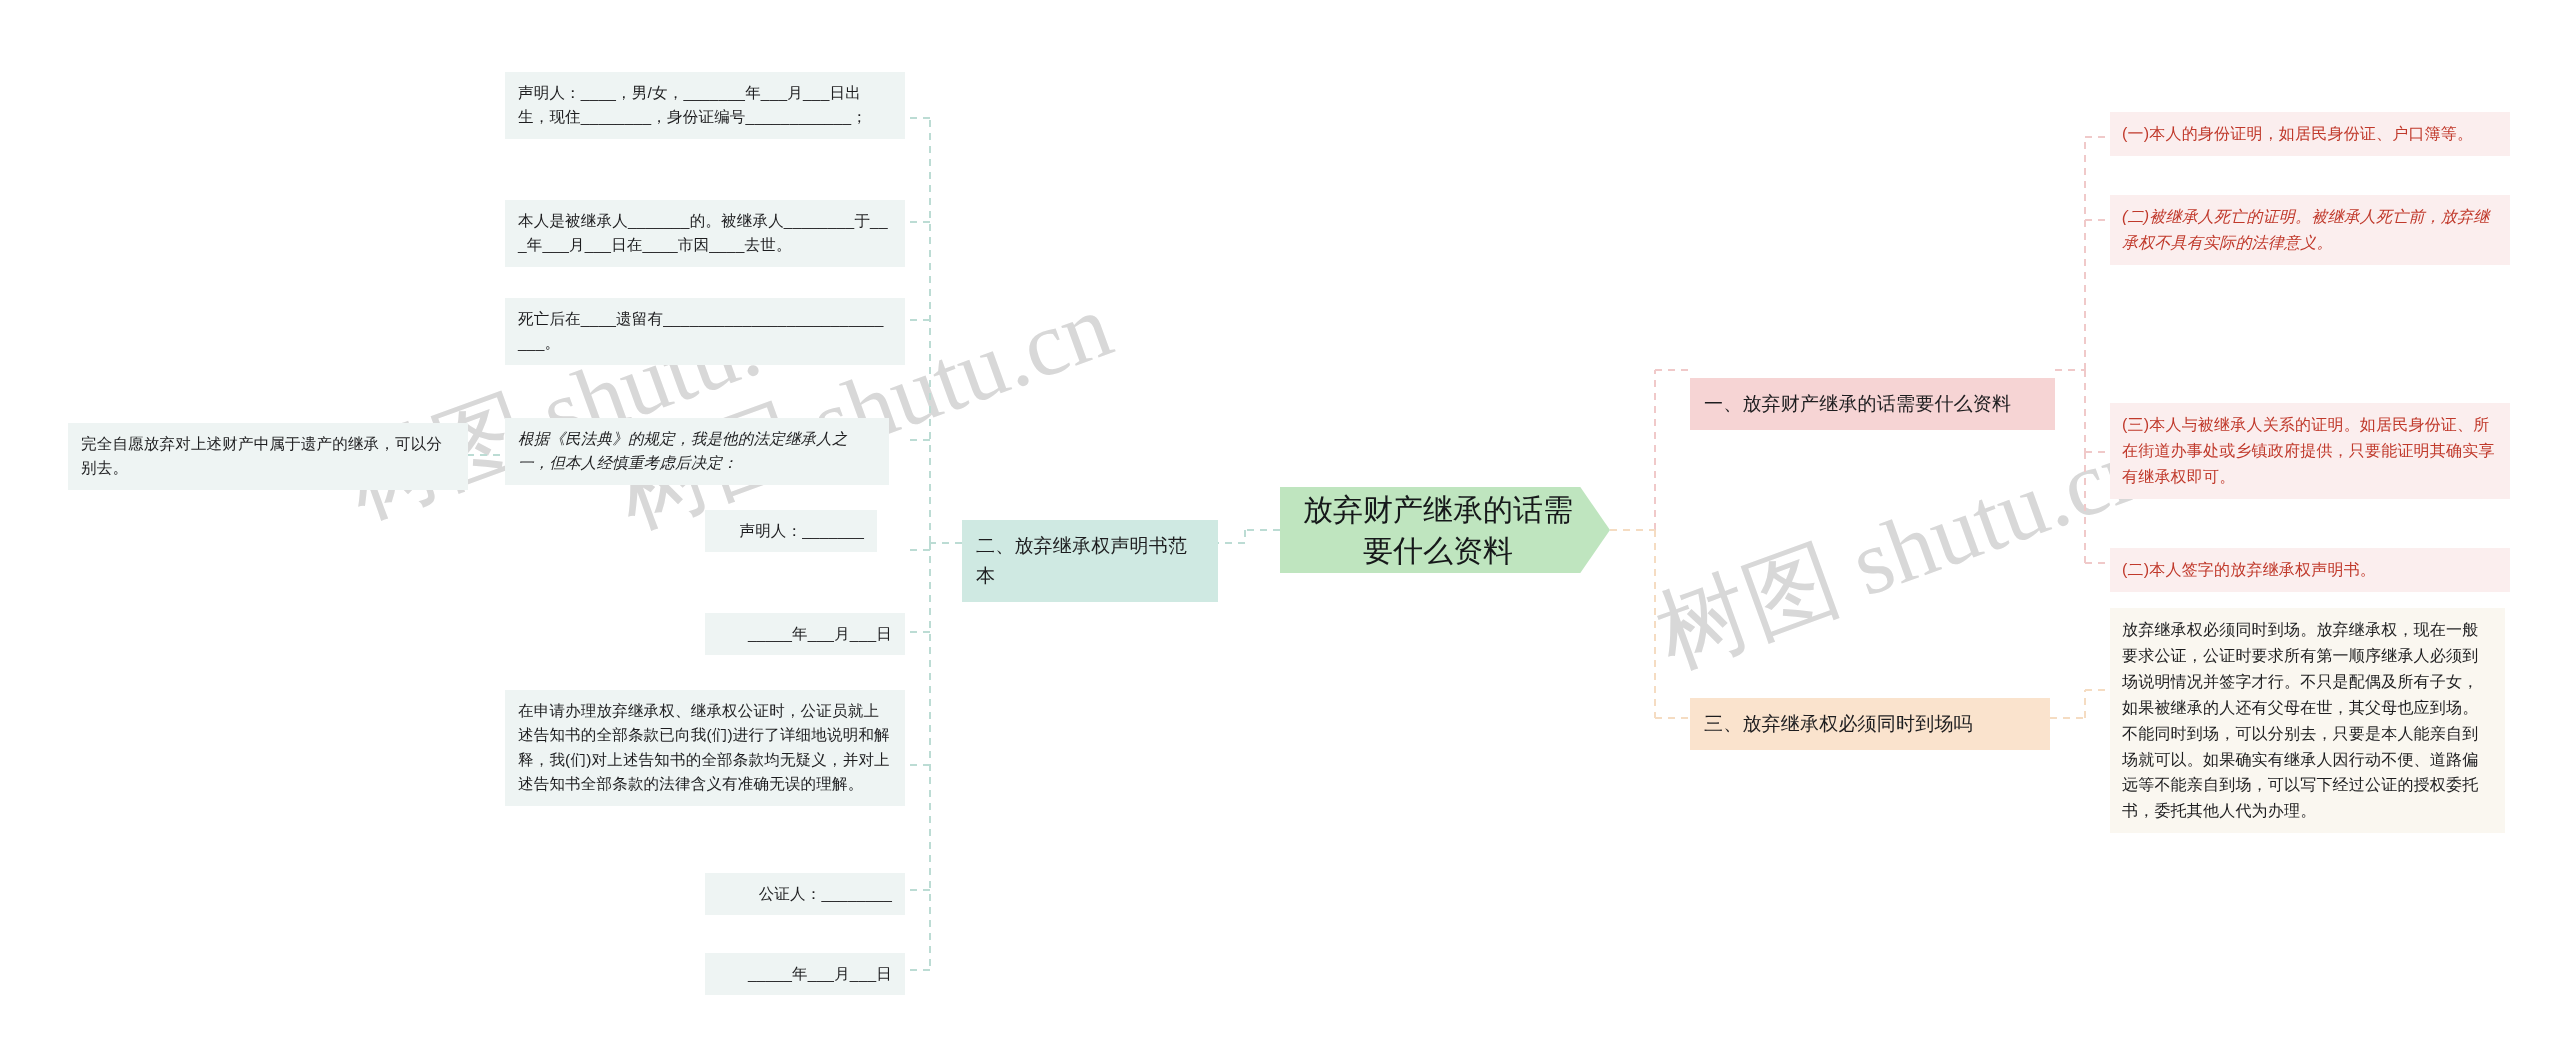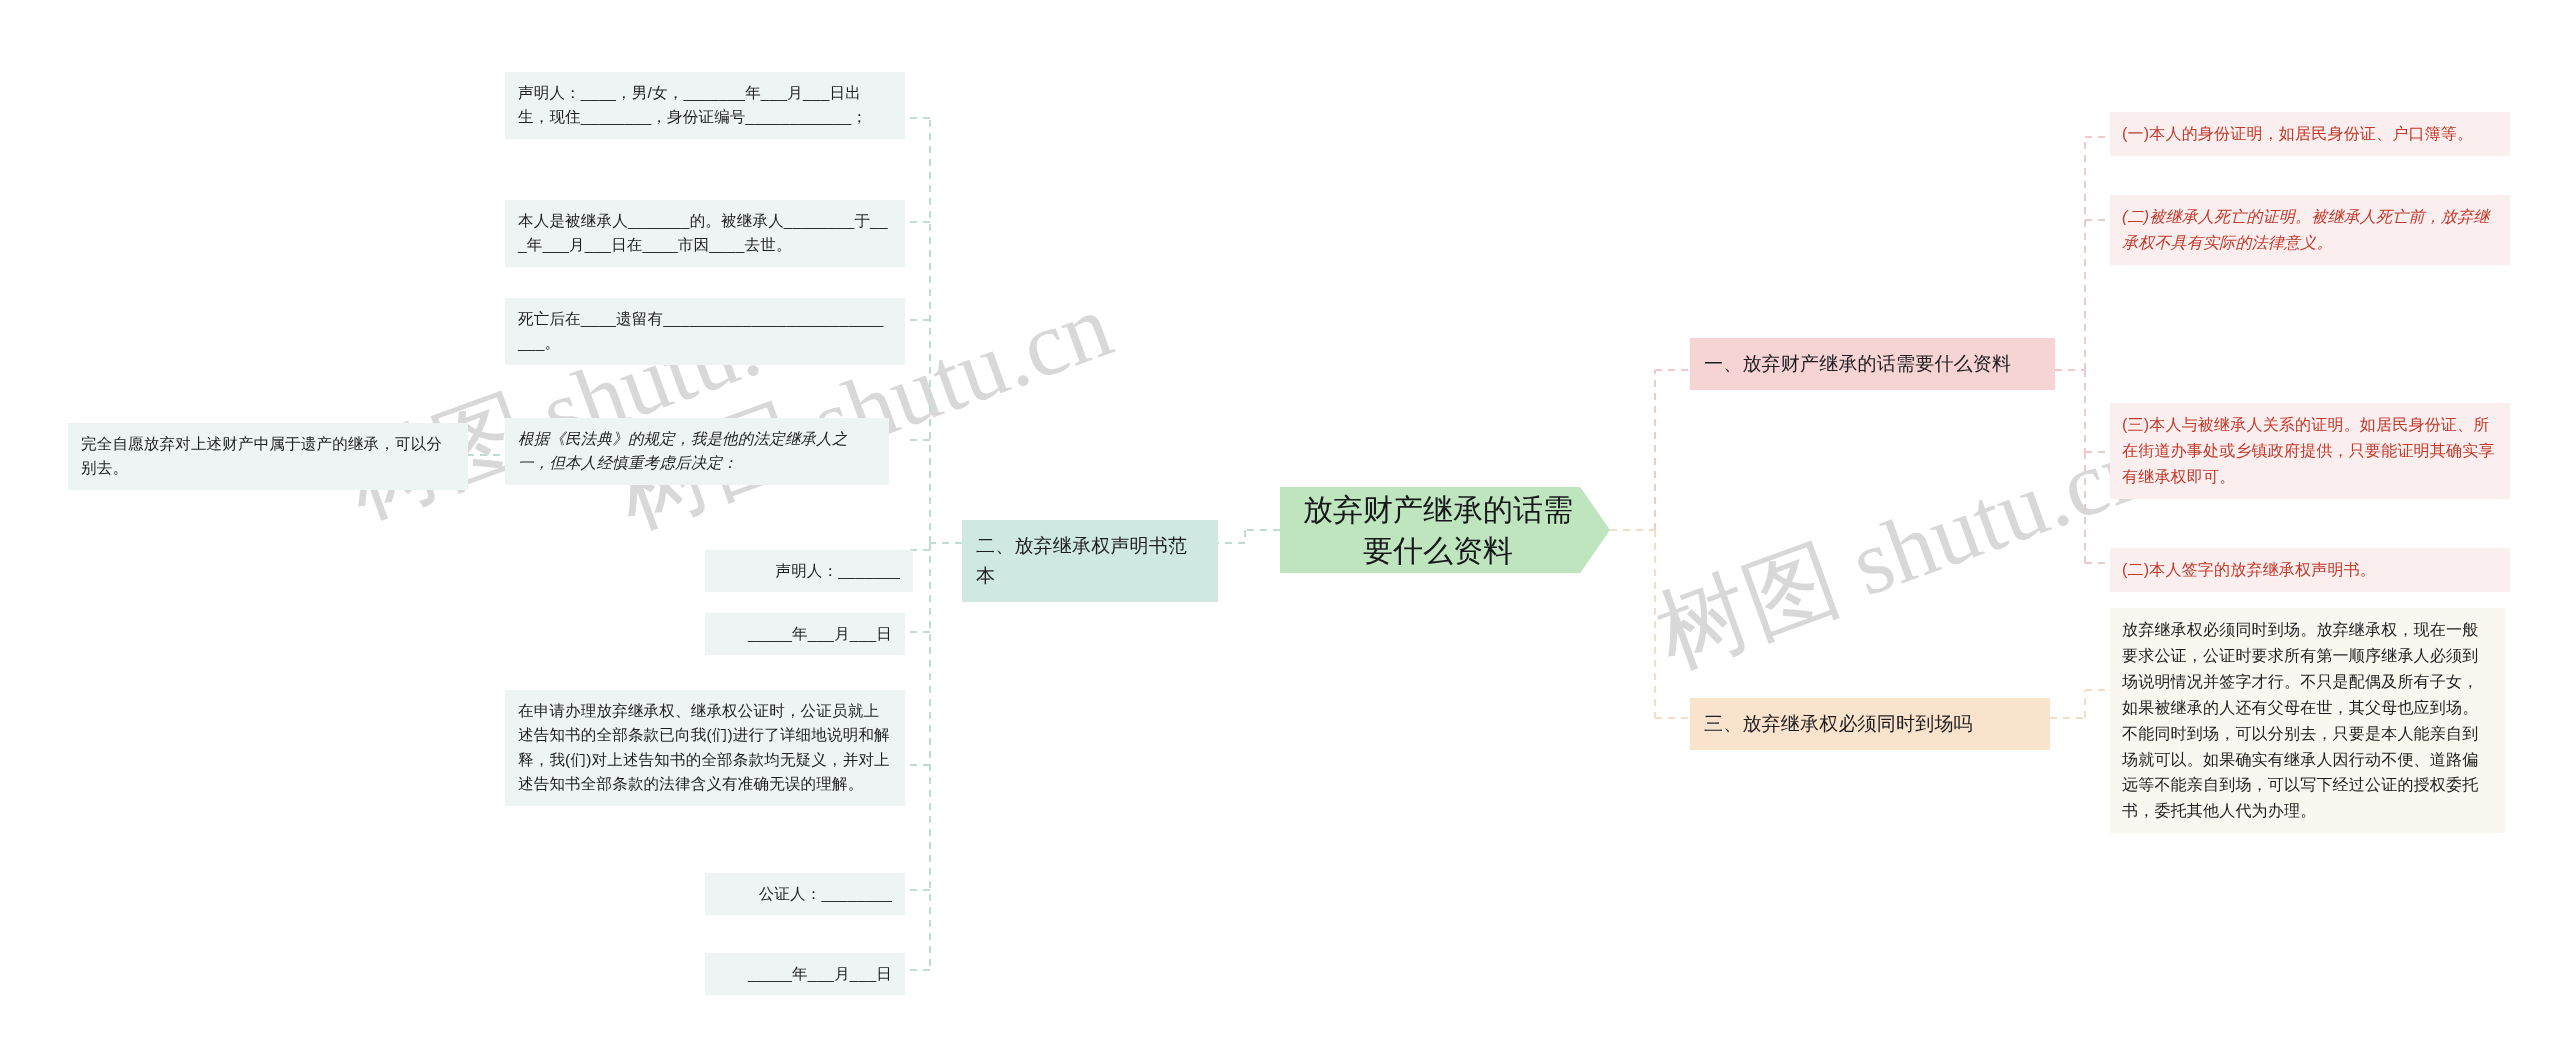--- a/index.html
+++ b/index.html
@@ -55,21 +55,21 @@
   
   .doc.outer{background:#eef4f3;}
 
   
   .chip{
     font-size:19px;
     padding:11px 14px;
     color:#1d1d1f;
   }
   .chip.teal{background:#cfe9e2;}
-  .chip.pink{background:#f6d4d4;}
+  .chip.pink{background:#f6d4d4;margin-top:40px;}
   .chip.orange{background:#fae3cd;}
 
   
   #center{
     position:absolute;
     left:1280px;top:487px;
     width:330px;height:86px;
     z-index:4;
   }
   #center .shape{
@@ -196,21 +196,21 @@
   <div class="node doc" style="left:505px;top:72px;width:400px;">声明人：____，男/女，_______年___月___日出生，现住________，身份证编号____________；</div>
 
   <div class="node doc" style="left:505px;top:200px;width:400px;">本人是被继承人_______的。被继承人________于___年___月___日在____市因____去世。</div>
 
   <div class="node doc" style="left:505px;top:298px;width:400px;">死亡后在____遗留有____________________________。</div>
 
   <div class="node doc" style="left:505px;top:418px;width:384px;font-style:italic;">根据《民法典》的规定，我是他的法定继承人之一，但本人经慎重考虑后决定：</div>
 
   <div class="node doc outer" style="left:68px;top:423px;width:400px;">完全自愿放弃对上述财产中属于遗产的继承，可以分别去。</div>
 
-  <div class="node doc right" style="left:705px;top:550px;width:208px;">声明人：_______</div>
+  <div class="node doc right" style="left:705px;top:510px;width:172px;">声明人：_______</div>
 
   <div class="node doc right" style="left:705px;top:613px;width:200px;">_____年___月___日</div>
 
   <div class="node doc" style="left:505px;top:690px;width:400px;">在申请办理放弃继承权、继承权公证时，公证员就上述告知书的全部条款已向我(们)进行了详细地说明和解释，我(们)对上述告知书的全部条款均无疑义，并对上述告知书全部条款的法律含义有准确无误的理解。</div>
 
   <div class="node doc right" style="left:705px;top:873px;width:200px;">公证人：________</div>
 
   <div class="node doc right" style="left:705px;top:953px;width:200px;">_____年___月___日</div>
 
 </div>

